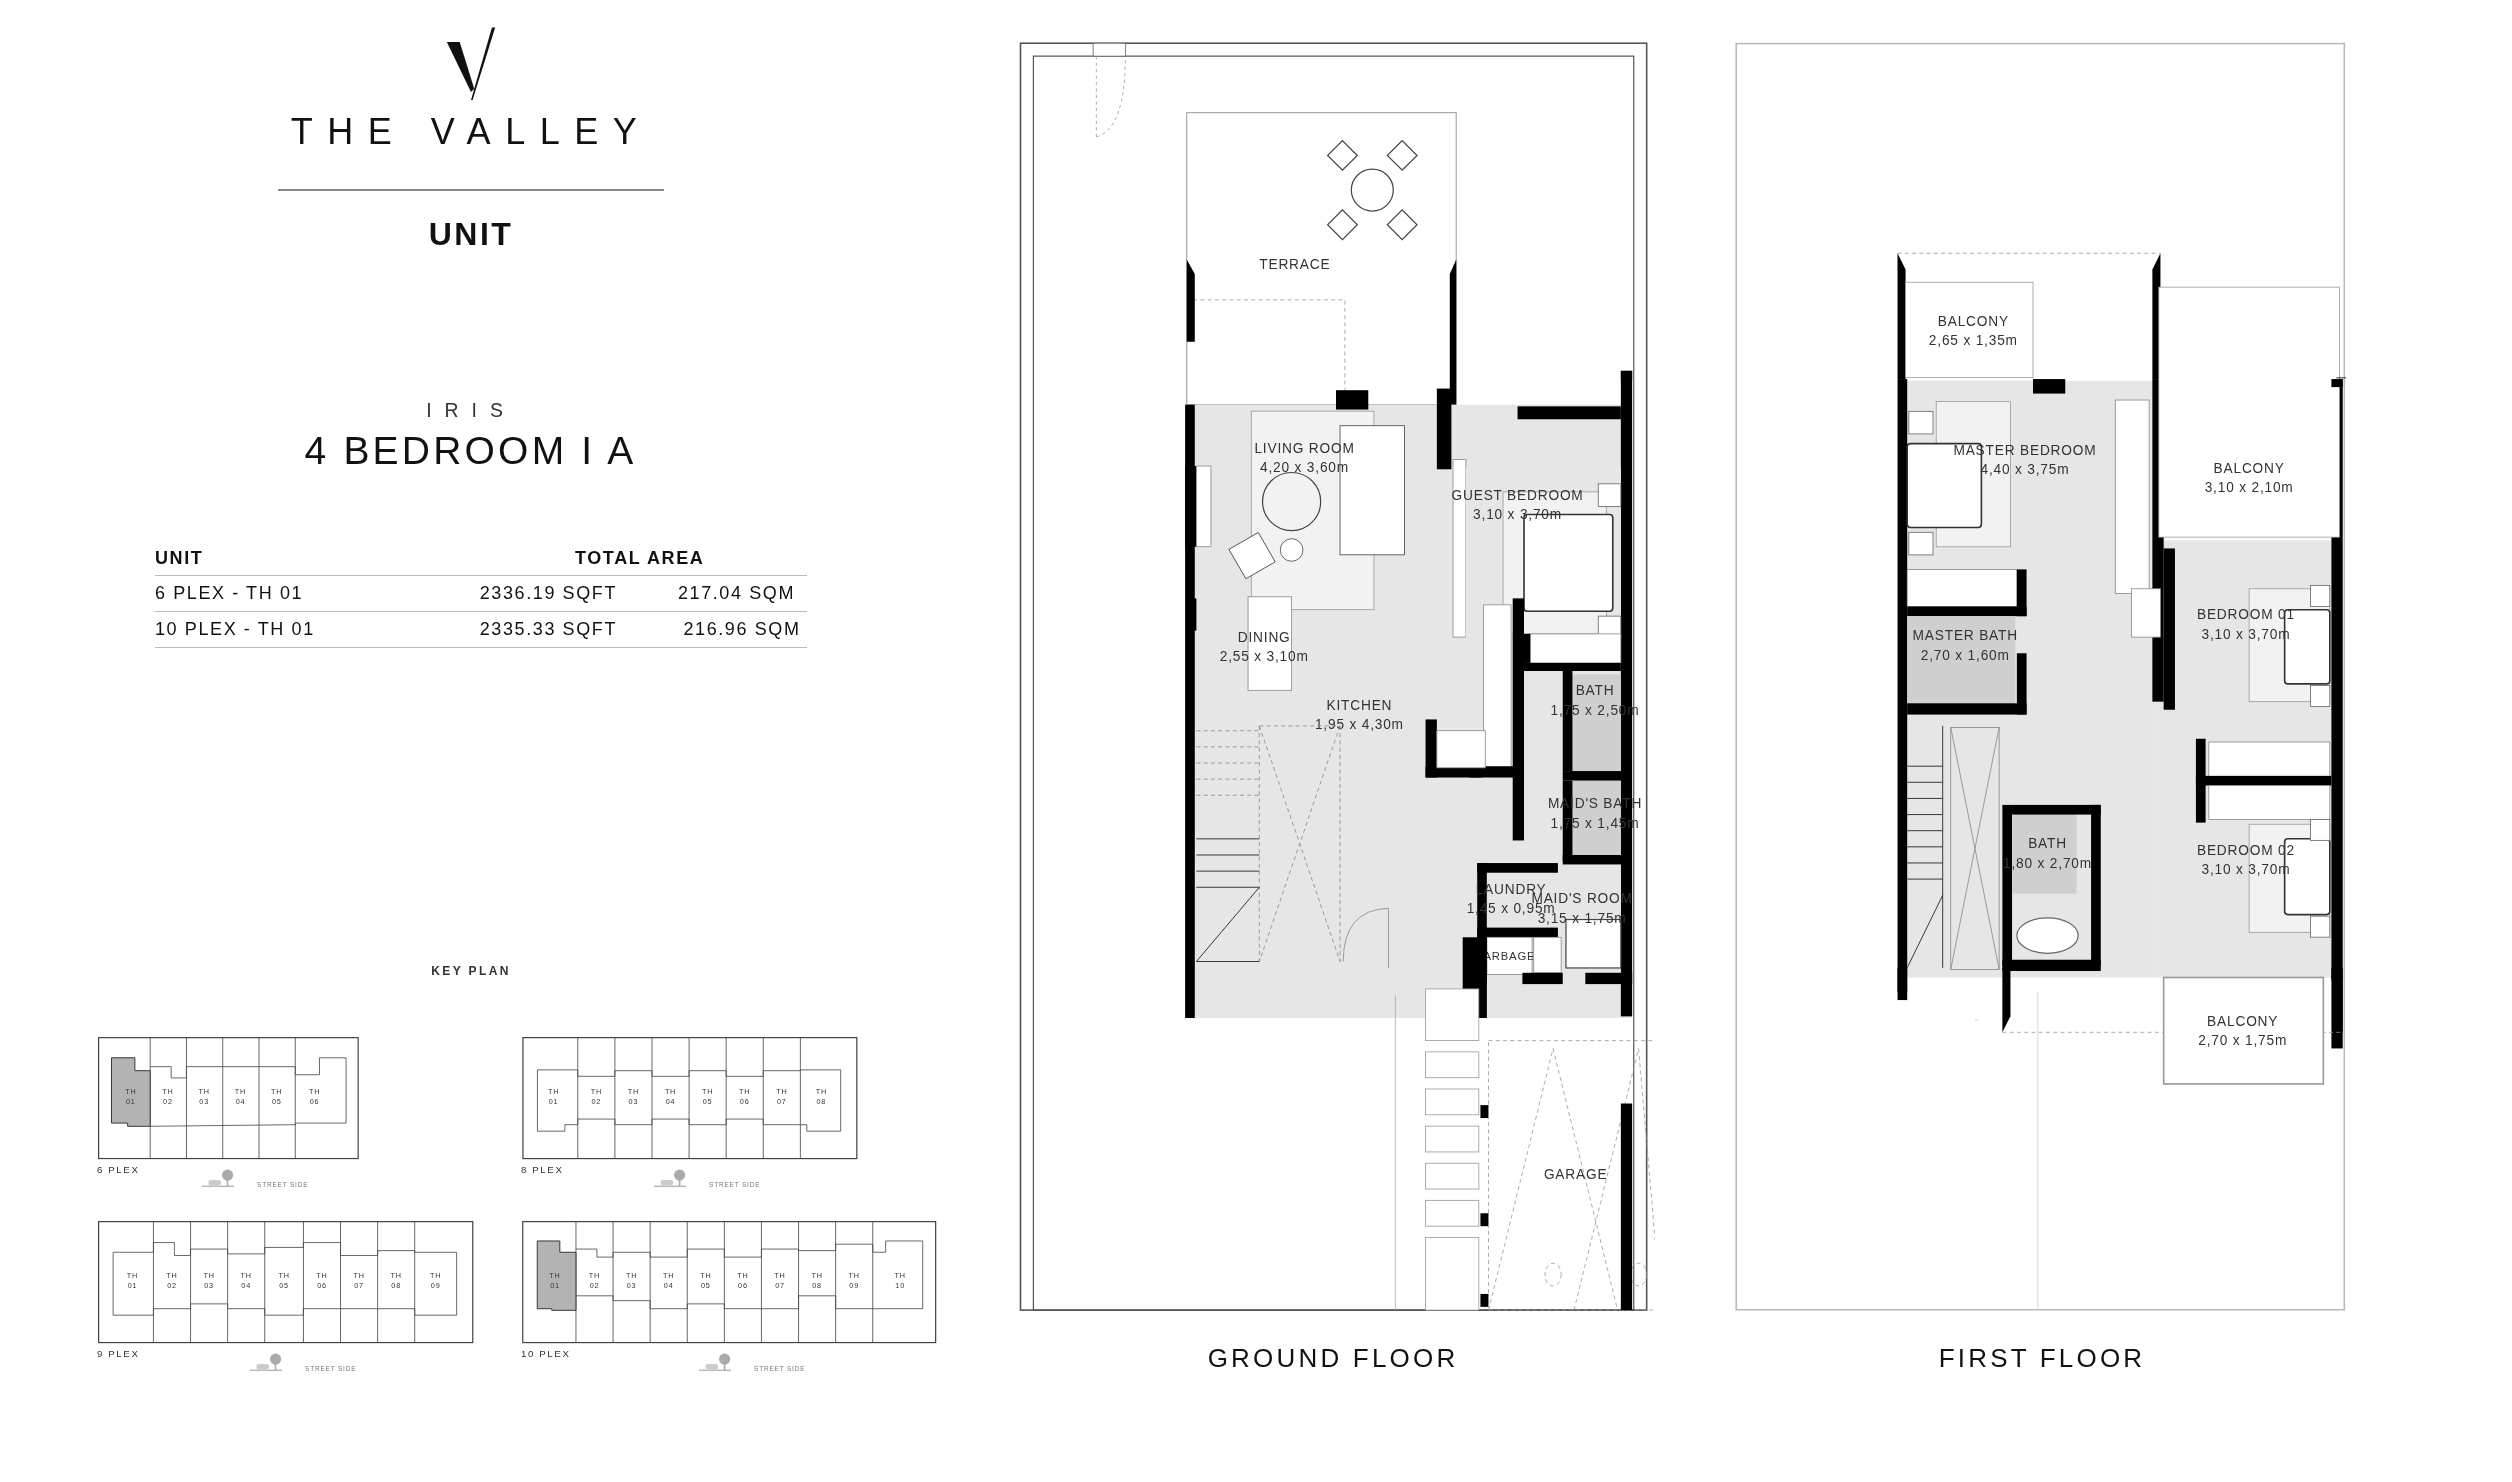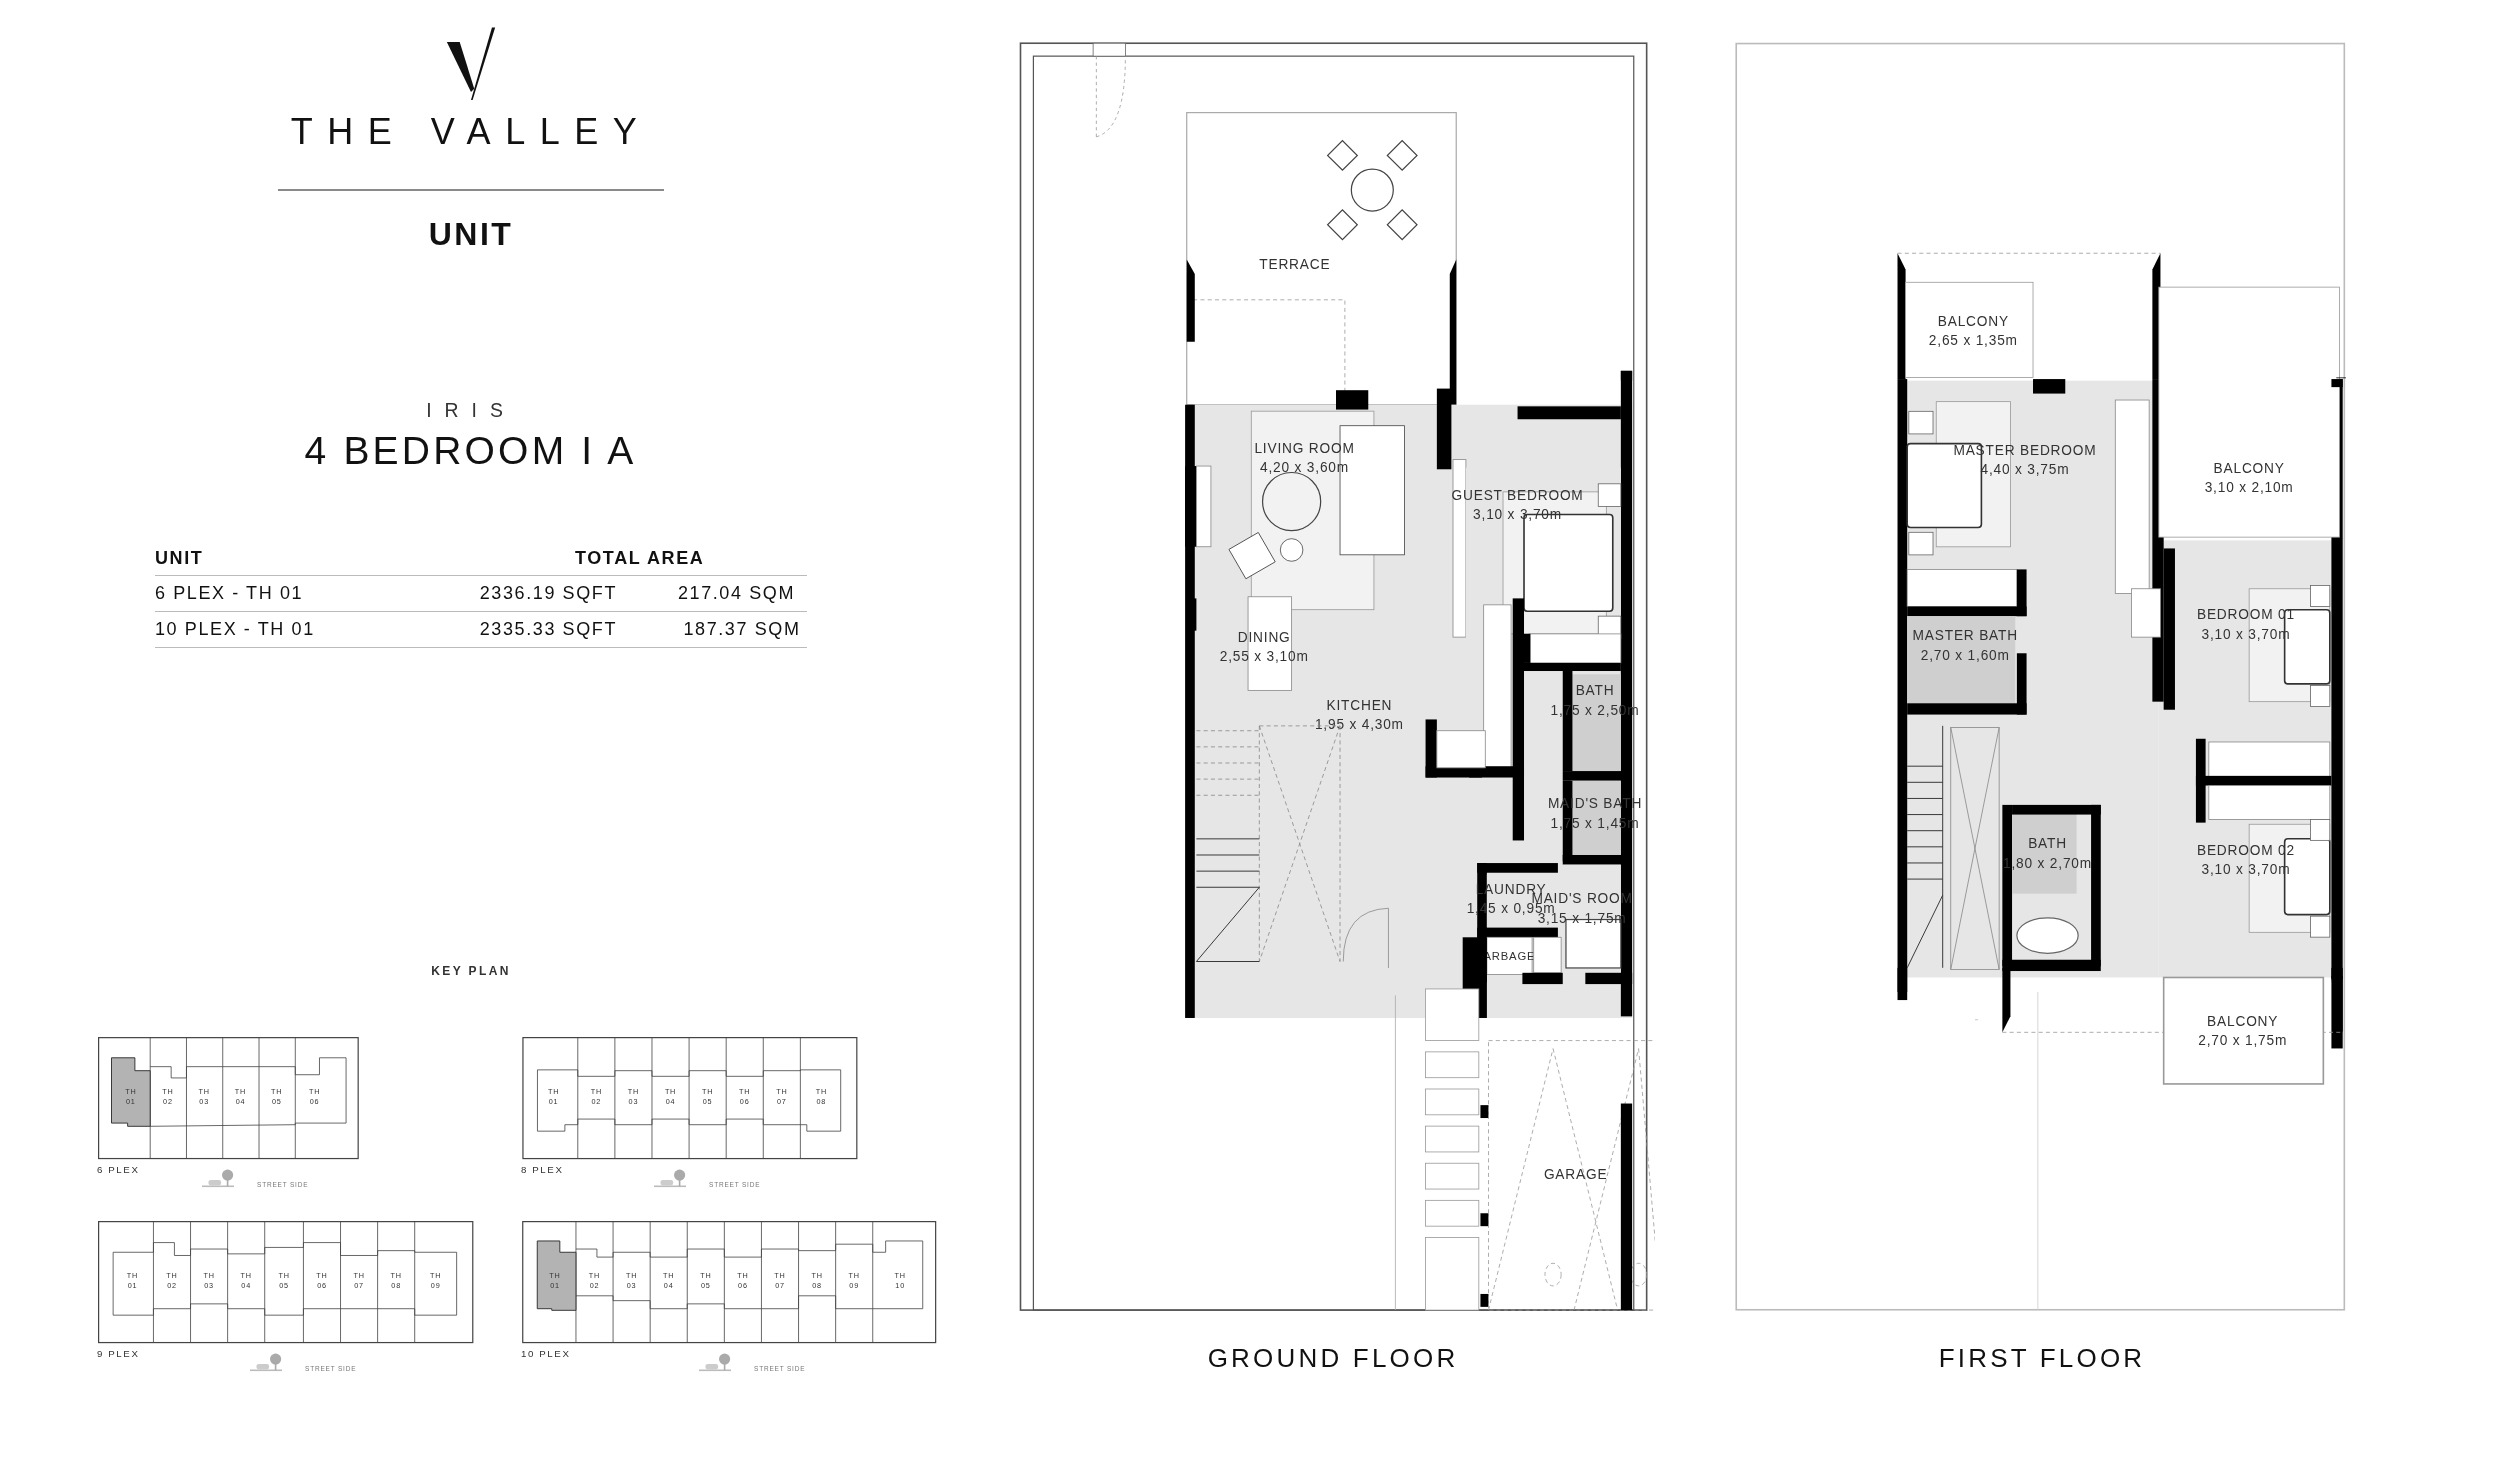--- a/index.html
+++ b/index.html
@@ -46,21 +46,21 @@
     <span style="left:420px;">TOTAL AREA</span>
   </div>
   <div class="row">
     <span style="left:0;">6 PLEX - TH 01</span>
     <span style="right:190px;margin-left:12px;">2336.19 SQFT</span>
     <span style="right:12px;">217.04 SQM</span>
   </div>
   <div class="row last">
     <span style="left:0;">10 PLEX - TH 01</span>
     <span style="right:190px;">2335.33 SQFT</span>
-    <span style="right:6.5px;">187.37 SQM</span>
+    <span style="right:6.5px;">216.96 SQM</span>
   </div>
 </div>
 
 <div class="abs keyplan-title center">KEY PLAN</div>
 
 <svg class="abs" style="left:97px;top:1036px;" width="266" height="125" viewBox="0 0 330 155">
   <rect x="2" y="2" width="322" height="150" fill="none" stroke="#444" stroke-width="1.5"></rect>
   <g stroke="#444" stroke-width="1" fill="none">
     <line x1="66" y1="2" x2="66" y2="152"></line>
       <line x1="111" y1="2" x2="111" y2="152"></line>

